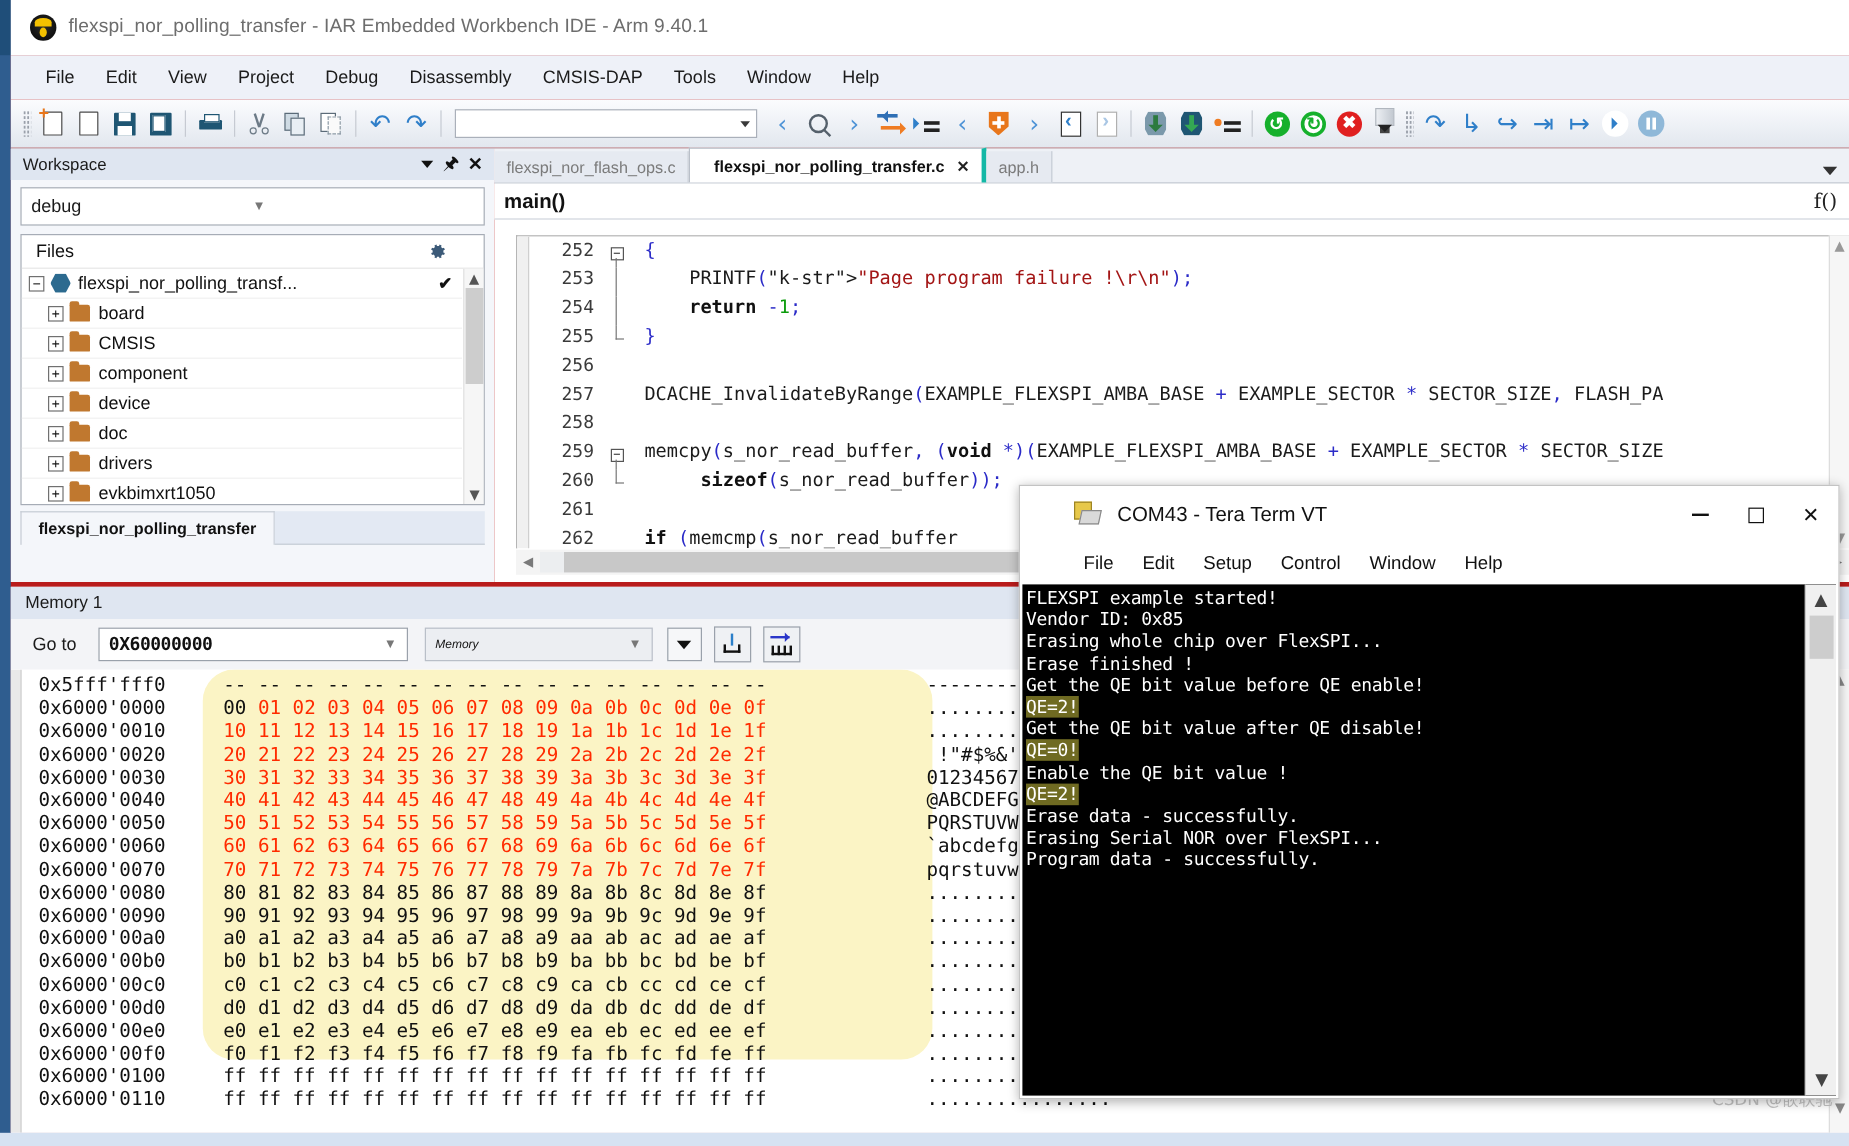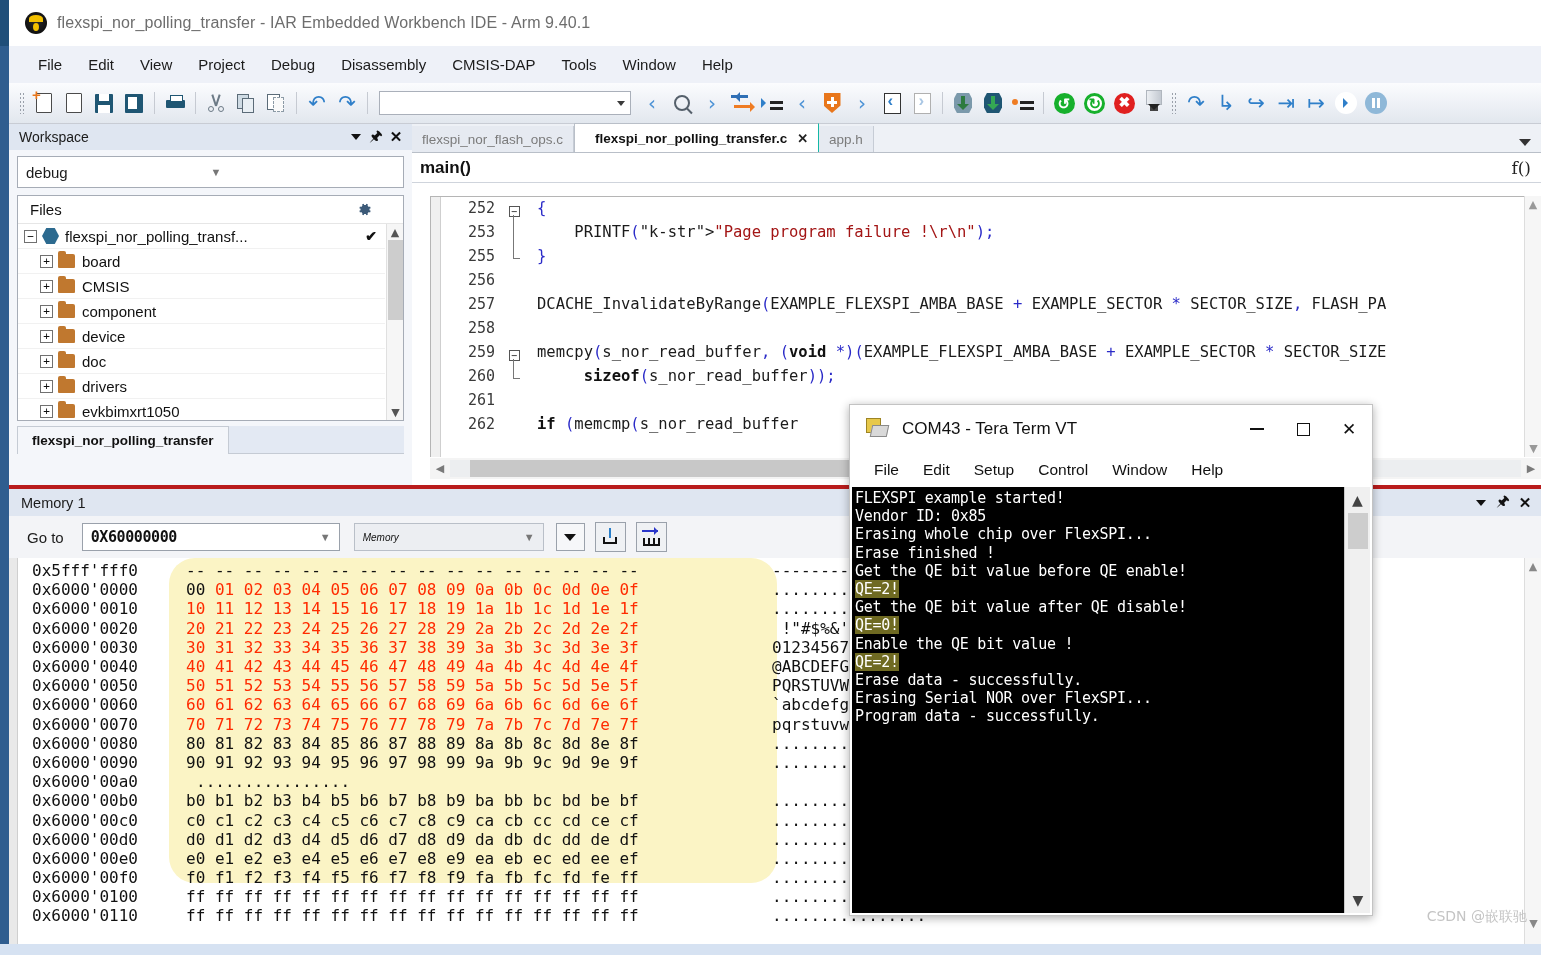--- a/index.html
+++ b/index.html
@@ -174,21 +174,21 @@
     font-weight:bold; color:#111; background:#f4f6fa; border:1px solid #c5cbd4; border-bottom:none; }
   .ws-tabrest { flex:1; border-bottom:1px solid #c5cbd4; background:#e3e9f3; }
 
   
   .ed-panel { position:absolute; left:412px; top:124px; width:1129px; height:361px; background:#fff; }
   .ed-tabstrip { height:29px; background:#eef1f6; display:flex; align-items:flex-end; position:relative;
      border-bottom:1px solid #b9bfc8; }
   .ed-tab { height:26px; display:flex; align-items:center; padding:0 10px; font-size:13.5px;
      color:#7b7b7b; background:#e6eaf1; border-right:1px solid #c6ccd5; }
   .ed-tab.active { background:#fff; color:#111; font-weight:bold; border-top:1px solid #b9bfc8;
-     border-left:1px solid #b9bfc8; border-right:1px solid #14b8a6; height:29px;padding-left:20px; }
+     border-left:1px solid #b9bfc8; border-right:4px solid #14b8a6; height:29px;padding-left:20px; }
   .ed-tab .x { margin-left:10px; font-size:13px; font-weight:bold; color:#222; }
   .ed-tabsfill { flex:1; }
   .ed-tabs-caret { position:absolute; right:10px; bottom:6px; width:0;height:0;
      border-left:6px solid transparent;border-right:6px solid transparent;border-top:7px solid #333; }
 
   .ed-fnbar { height:30px; background:#fff; display:flex; align-items:center; padding-left:8px;
      border-bottom:1px solid #cfd4dc; position:relative; }
   .ed-fn { font-size:17px; font-weight:bold; color:#111; }
   .ed-fnicon { position:absolute; right:10px; font-size:17px; color:#222; font-family:"DejaVu Serif",serif; }
 
@@ -259,22 +259,22 @@
   .hl { position:absolute; left:160px; top:0; width:608px; height:325px;
       background:#fbf4c5; border-radius:26px 26px 26px 26px; }
   .mem-vsb { position:absolute; right:0; top:0; width:17px; bottom:0; background:#f6f6f6; border-left:1px solid #ddd;}
   .mem-vsb .up,.mem-vsb .dn{height:17px;display:flex;align-items:center;justify-content:center;font-size:11px;color:#888;}
 
   .watermark { position:absolute; right:14px; bottom:18px; font-size:14px; color:#c4c4c4;
       font-family:"DejaVu Sans", sans-serif; }
   .bottom-strip { position:absolute; left:0; bottom:0; width:1541px; height:11px; background:#d6e2f2; }
 
   
-  .tt-win { position:absolute; left:849px; top:404px; width:524px; height:512px;
-      background:#fff; border:1px solid #c3c3c3; box-shadow:0 2px 9px rgba(0,0,0,0.32); }
+  .tt-win { position:absolute; left:849px; top:404px; width:684px; height:512px;
+      background:#fff; border:1px solid #c3c3c3; box-shadow:0 2px 9px rgba(0,0,0,0.32);padding-left:29px; }
   .tt-title { height:48px; display:flex; align-items:center; padding-left:16px; }
   .tt-icon { width:24px; height:22px; position:relative; margin-right:12px; flex:none; }
   .tt-icon .p1{position:absolute;left:0;top:0;width:15px;height:15px;background:#e7c84a;border:1px solid #9d8424;}
   .tt-icon .p2{position:absolute;left:5px;top:7px;width:17px;height:12px;background:#d9d9d9;border:1px solid #8a8a8a;transform:skewX(-12deg);}
   .tt-name { font-size:17px; color:#111; flex:1; }
   .tt-btn { width:46px; height:40px; display:flex; align-items:center; justify-content:center;
       font-size:17px; color:#111; }
   .tt-btn .min { width:14px; height:1.6px; background:#111; }
   .tt-btn .max { width:13px; height:13px; border:1.6px solid #111; }
   .tt-menu { height:33px; display:flex; align-items:center; padding-left:12px; }
@@ -572,20 +572,21 @@
     </div>
     <div class="ed-fnbar">
       <div class="ed-fn">main()</div>
       <div class="ed-fnicon">f()</div>
     </div>
     <div class="ed-code">
       <div class="ed-leftbar"></div>
       <div id="code-lines" style="position:absolute;left:10px;top:2px;right:17px;">
           <div class="cline"><span class="ln">252</span><span class="fold"><span class="box">−</span><span class="half" style="top:16px;height:8px;"></span></span><span class="src"><span class="k-op">{</span></span></div>
           <div class="cline"><span class="ln">253</span><span class="fold"><span class="vline"></span></span><span class="src">    PRINTF<span class="k-op">(</span><span class="&lt;span">"k-str"</span>&gt;<span class="k-str">"Page program failure !\r\n"</span></span><span class="k-op">)</span><span class="k-op">;</span></div>
+          <div class="cline"><span class="ln">254</span><span class="fold"><span class="vline"></span></span><span class="src">    <span class="k-kw">return</span> <span class="k-op">-</span><span class="k-num">1</span><span class="k-op">;</span></span></div>
           <div class="cline"><span class="ln">255</span><span class="fold"><span class="half"></span><span class="dash"></span></span><span class="src"><span class="k-op">}</span></span></div>
           <div class="cline"><span class="ln">256</span><span class="fold"></span><span class="src"></span></div>
           <div class="cline"><span class="ln">257</span><span class="fold"></span><span class="src">DCACHE_InvalidateByRange<span class="k-op">(</span>EXAMPLE_FLEXSPI_AMBA_BASE <span class="k-op">+</span> EXAMPLE_SECTOR <span class="k-op">*</span> SECTOR_SIZE<span class="k-op">,</span> FLASH_PA</span></div>
           <div class="cline"><span class="ln">258</span><span class="fold"></span><span class="src"></span></div>
           <div class="cline"><span class="ln">259</span><span class="fold"><span class="box">−</span><span class="half" style="top:16px;height:8px;"></span></span><span class="src">memcpy<span class="k-op">(</span>s_nor_read_buffer<span class="k-op">,</span> <span class="k-op">(</span><span class="k-kw">void</span> <span class="k-op">*</span><span class="k-op">)</span><span class="k-op">(</span>EXAMPLE_FLEXSPI_AMBA_BASE <span class="k-op">+</span> EXAMPLE_SECTOR <span class="k-op">*</span> SECTOR_SIZE</span></div>
           <div class="cline"><span class="ln">260</span><span class="fold"><span class="half"></span><span class="dash"></span></span><span class="src">     <span class="k-kw">sizeof</span><span class="k-op">(</span>s_nor_read_buffer<span class="k-op">)</span><span class="k-op">)</span><span class="k-op">;</span></span></div>
           <div class="cline"><span class="ln">261</span><span class="fold"></span><span class="src"></span></div>
           <div class="cline"><span class="ln">262</span><span class="fold"></span><span class="src"><span class="k-kw">if</span> <span class="k-op">(</span>memcmp<span class="k-op">(</span>s_nor_read_buffer</span></div>
         </div>
     </div>
@@ -653,21 +654,21 @@
           <div class="mrow"><span class="addr">0x6000'0000</span><span class="hexcells">00 <span class="red">01 02 03 04 05 06 07 08 09 0a 0b 0c 0d 0e 0f</span></span><span class="ascii">................</span></div>
           <div class="mrow"><span class="addr">0x6000'0010</span><span class="hexcells"><span class="red">10 11 12 13 14 15 16 17 18 19 1a 1b 1c 1d 1e 1f</span></span><span class="ascii">................</span></div>
           <div class="mrow"><span class="addr">0x6000'0020</span><span class="hexcells"><span class="red">20 21 22 23 24 25 26 27 28 29 2a 2b 2c 2d 2e 2f</span></span><span class="ascii"> !"#$%&amp;'()*+,-./</span></div>
           <div class="mrow"><span class="addr">0x6000'0030</span><span class="hexcells"><span class="red">30 31 32 33 34 35 36 37 38 39 3a 3b 3c 3d 3e 3f</span></span><span class="ascii">0123456789:;&lt;=&gt;?</span></div>
           <div class="mrow"><span class="addr">0x6000'0040</span><span class="hexcells"><span class="red">40 41 42 43 44 45 46 47 48 49 4a 4b 4c 4d 4e 4f</span></span><span class="ascii">@ABCDEFGHIJKLMNO</span></div>
           <div class="mrow"><span class="addr">0x6000'0050</span><span class="hexcells"><span class="red">50 51 52 53 54 55 56 57 58 59 5a 5b 5c 5d 5e 5f</span></span><span class="ascii">PQRSTUVWXYZ[\]^_</span></div>
           <div class="mrow"><span class="addr">0x6000'0060</span><span class="hexcells"><span class="red">60 61 62 63 64 65 66 67 68 69 6a 6b 6c 6d 6e 6f</span></span><span class="ascii">`abcdefghijklmno</span></div>
           <div class="mrow"><span class="addr">0x6000'0070</span><span class="hexcells"><span class="red">70 71 72 73 74 75 76 77 78 79 7a 7b 7c 7d 7e 7f</span></span><span class="ascii">pqrstuvwxyz{|}~.</span></div>
           <div class="mrow"><span class="addr">0x6000'0080</span><span class="hexcells">80 81 82 83 84 85 86 87 88 89 8a 8b 8c 8d 8e 8f</span><span class="ascii">................</span></div>
           <div class="mrow"><span class="addr">0x6000'0090</span><span class="hexcells">90 91 92 93 94 95 96 97 98 99 9a 9b 9c 9d 9e 9f</span><span class="ascii">................</span></div>
-          <div class="mrow"><span class="addr">0x6000'00a0</span><span class="ascii">................</span></div>
+          <div class="mrow"><span class="addr">0x6000'00a0</span><span class="hexcells">a0 a1 a2 a3 a4 a5 a6 a7 a8 a9 aa ab ac ad ae af</span><span class="ascii">................</span></div>
           <div class="mrow"><span class="addr">0x6000'00b0</span><span class="hexcells">b0 b1 b2 b3 b4 b5 b6 b7 b8 b9 ba bb bc bd be bf</span><span class="ascii">................</span></div>
           <div class="mrow"><span class="addr">0x6000'00c0</span><span class="hexcells">c0 c1 c2 c3 c4 c5 c6 c7 c8 c9 ca cb cc cd ce cf</span><span class="ascii">................</span></div>
           <div class="mrow"><span class="addr">0x6000'00d0</span><span class="hexcells">d0 d1 d2 d3 d4 d5 d6 d7 d8 d9 da db dc dd de df</span><span class="ascii">................</span></div>
           <div class="mrow"><span class="addr">0x6000'00e0</span><span class="hexcells">e0 e1 e2 e3 e4 e5 e6 e7 e8 e9 ea eb ec ed ee ef</span><span class="ascii">................</span></div>
           <div class="mrow"><span class="addr">0x6000'00f0</span><span class="hexcells">f0 f1 f2 f3 f4 f5 f6 f7 f8 f9 fa fb fc fd fe ff</span><span class="ascii">................</span></div>
           <div class="mrow"><span class="addr">0x6000'0100</span><span class="hexcells">ff ff ff ff ff ff ff ff ff ff ff ff ff ff ff ff</span><span class="ascii">................</span></div>
           <div class="mrow"><span class="addr">0x6000'0110</span><span class="hexcells">ff ff ff ff ff ff ff ff ff ff ff ff ff ff ff ff</span><span class="ascii">................</span></div>
         </div>
       <div class="mem-vsb">
         <div class="up sb-arrow">▲</div>

